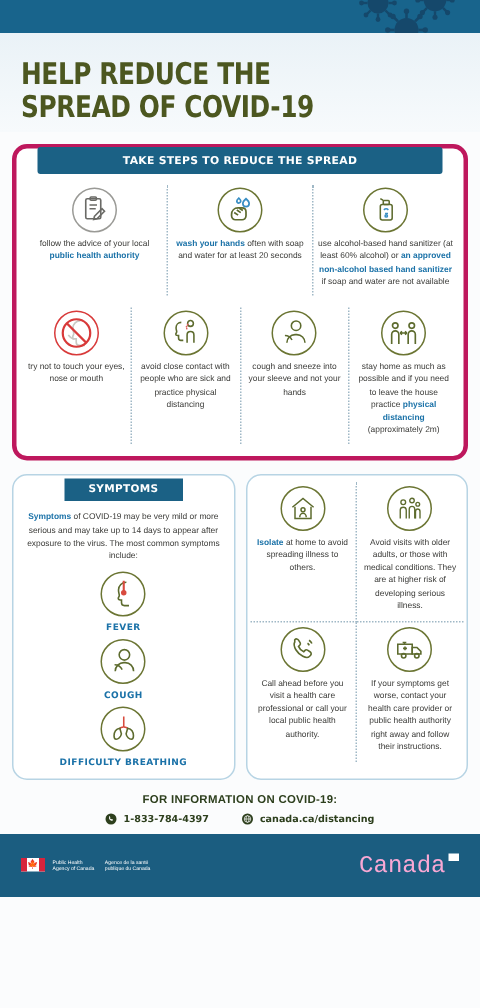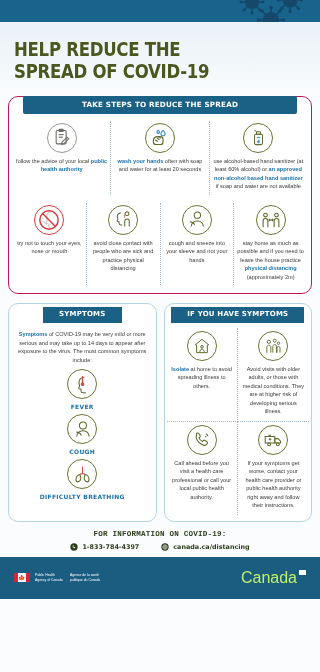--- a/index.html
+++ b/index.html
@@ -32,21 +32,21 @@
     letter-spacing: -0.3px;
     font-family: "DejaVu Sans", sans-serif;
     font-stretch: condensed;
     transform: scaleX(0.92);
     transform-origin: left center;
   }
 
   
   .panel {
     position: relative;
-    border: 1px solid #be185d;
+    border: 3px solid #be185d;
     border-radius: 10px;
     background: #ffffff;
     margin: 0 8px;
   }
   .panel-header {
     background: #1b6185;
     color: #fff;
     font-weight: bold;
     font-size: 7.2px;
     letter-spacing: 0.2px;
@@ -141,21 +141,21 @@
     border-right: 1px dotted #9fb8c6;
   }
   .g-cell:nth-child(2n) { border-right: none; }
   .g-cell:nth-child(1), .g-cell:nth-child(2) { border-bottom: 1px dotted #9fb8c6; }
 
   
   .info-bar { text-align: center; padding: 8px 4px 6px 4px; }
   .info-title {
     font-size: 7.6px; font-weight: bold; color: #2d3f1d;
     letter-spacing: 0.2px; margin-bottom: 5px;
-    font-family: Liberation Mono, monospace;
+    font-family: Liberation Sans, sans-serif;
   }
   .contacts { display: flex; justify-content: center; gap: 22px; }
   .contact {
     display: flex; align-items: center; gap: 4px;
     font-size: 6.4px; font-weight: bold; color: #2d3f1d;
     font-family: "DejaVu Sans", sans-serif;
   }
   .c-icon { width: 8px; height: 8px; }
 
   .gov-bar {
@@ -175,21 +175,21 @@
   .flag-box::before { position: absolute; left: 0; }
   .flag-box::after { position: absolute; right: 0; }
   .flag-leaf {
     position: absolute; left: 50%; top: 50%;
     transform: translate(-50%, -50%); font-size: 6px; color: #d7243c;
     line-height: 1;
   }
   .gov-text { display: flex; gap: 7px; }
   .gov-text div { font-size: 3.4px; color: #fff; line-height: 1.3; }
   .wordmark {
-    color: #bef264; font-family: Liberation Sans, sans-serif;
+    color: #f9a8d4; font-family: Liberation Mono, monospace;
     font-size: 16px; position: relative; padding-right: 9px;
   }
   .wordmark .wm-flag {
     position: absolute; right: 0; top: 1px;
     width: 7px; height: 5px; background: #fff;
   }
 </style>
 </head>
 <body>
 
@@ -403,23 +403,20 @@
             <path d="M9 12c-2.6.6-4.4 3-4.4 5.8 0 1.4.4 2.6 1.6 2.6 1.6 0 3.6-1.8 4-4.2z"></path>
             <path d="M15 12c2.6.6 4.4 3 4.4 5.8 0 1.4-.4 2.6-1.6 2.6-1.6 0-3.6-1.8-4-4.2z"></path>
           </svg>
         </div>
         <div class="sym-label">DIFFICULTY BREATHING</div>
       </div>
     </div>
   </div>
 
   <div class="col-panel">
-    <div class="tab-wrap">
-      <div class="panel-header tab">IF YOU HAVE SYMPTOMS</div>
-    </div>
     <div class="grid2">
       <div class="g-cell">
         <div class="icon-circ">
           <svg width="20" height="20" viewBox="0 0 24 24" fill="none" stroke="#5d6b2e" stroke-width="1.2">
             <path d="M3.5 11L12 4l8.5 7"></path>
             <path d="M5.6 10.5V20h12.8v-9.5"></path>
             <circle cx="12" cy="13" r="1.6"></circle>
             <path d="M9.4 19c0-1.8 1.2-3.2 2.6-3.2s2.6 1.4 2.6 3.2"></path>
           </svg>
         </div>

